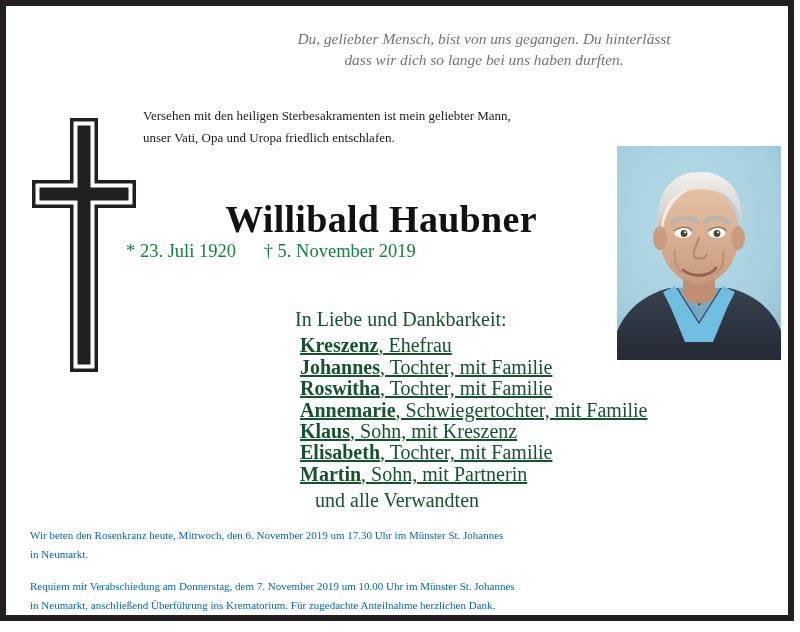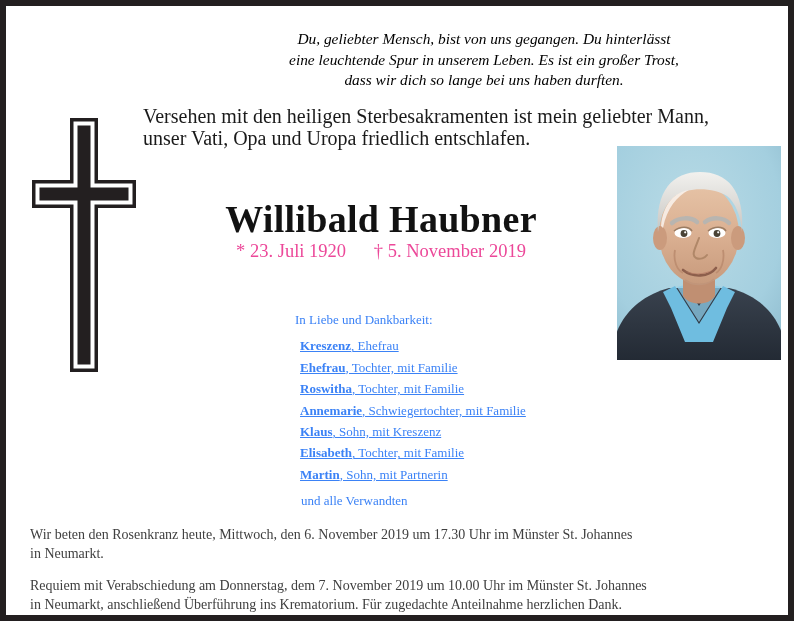--- a/index.html
+++ b/index.html
@@ -29,31 +29,31 @@
   
   .epigraph {
     position: absolute;
     left: 238px;
     top: 23px;
     width: 480px;
     font-style: italic;
     font-size: 15.4px;
     line-height: 20.5px;
     text-align: center;
-    color: #000000;
+    color: #737373;
   }
   .epigraph div { white-space: nowrap; }
 
   
   .announce {
     position: absolute;
     left: 137px;
     top: 99px;
     width: 520px;
-    font-size: 20px;
+    font-size: 13px;
     line-height: 22px;
     color: #1a1a1a;
   }
   .announce div { white-space: nowrap; }
 
   
   .name {
     position: absolute;
     left: 120px;
     top: 192px;
@@ -63,61 +63,60 @@
     font-size: 38px;
     line-height: 42px;
     letter-spacing: 0.3px;
     color: #121212;
   }
   .dates {
     position: absolute;
     left: 120px;
     top: 233px;
     width: 510px;
-    text-align: center;
     font-size: 18.5px;
     line-height: 24px;
-    color: #ec4899;
+    color: #15803d;
     white-space: pre;
   }
 
   
   .family {
     position: absolute;
     left: 289px;
     top: 303px;
-    font-size: 13px;
+    font-size: 20px;
     line-height: 21.4px;
-    color: #3b82f6;
+    color: #14532d;
   }
   .family .intro {
     margin-left: 0px;
     white-space: nowrap;
   }
   .family ul {
     list-style: none;
     margin: 5px;
     padding: 0;
     text-decoration: underline;
   }
   .family li {
     white-space: nowrap;
   }
   .family li b { font-weight: bold; }
-  .family .closing { white-space: nowrap; margin-left: 6px; }
+  .family .closing { white-space: nowrap; margin-left: 20px; }
 
   
   .footer {
     position: absolute;
     left: 24px;
     top: 506px;
     width: 748px;
-    font-size: 14px;
+    font-size: 11px;
     line-height: 18.6px;
-    color: #404040;
+    color: #0369a1;
   }
   .footer p { margin: 0 0 14px 0; }
   .footer p:last-child { margin-bottom: 0; }
 
   
   .cross-wrap {
     position: absolute;
     left: 26px;
     top: 112px;
     width: 104px;
@@ -137,21 +136,20 @@
   }
   .portrait svg { display: block; }
 </style>
 </head>
 <body>
 
 <div class="notice">
 
   <div class="epigraph">
     <div>Du, geliebter Mensch, bist von uns gegangen. Du hinterlässt</div>
-    <div>eine leuchtende Spur in unserem Leben. Es ist ein großer Trost,</div>
     <div>dass wir dich so lange bei uns haben durften.</div>
   </div>
 
   <div class="cross-wrap">
     <svg width="104" height="254" viewBox="0 0 104 254" xmlns="http://www.w3.org/2000/svg">
       <g>
 
         <path d="M38,0 L66,0 L66,62 L104,62 L104,90 L66,90 L66,254 L38,254 L38,90 L0,90 L0,62 L38,62 Z" fill="#231f20"></path>
 
         <path d="M41.5,3.5 L62.5,3.5 L62.5,65.5 L100.5,65.5 L100.5,86.5 L62.5,86.5 L62.5,250.5 L41.5,250.5 L41.5,86.5 L3.5,86.5 L3.5,65.5 L41.5,65.5 Z" fill="#ffffff"></path>
@@ -233,21 +231,21 @@
       <path d="M106,104 C 108,115 104,124 99,127" stroke="#bd8e71" stroke-width="1.8" fill="none"></path>
 
       <path d="M68,134 C 76,140 90,140 97,133" stroke="#c1957a" stroke-width="1.6" fill="none"></path>
     </svg>
   </div>
 
   <div class="family">
     <div class="intro">In Liebe und Dankbarkeit:</div>
     <ul>
       <li><b>Kreszenz</b><span>, Ehefrau</span></li>
-      <li><b>Ehefrau</b><span>, Tochter, mit Familie</span></li>
+      <li><b>Johannes</b><span>, Tochter, mit Familie</span></li>
       <li><b>Roswitha</b><span>, Tochter, mit Familie</span></li>
       <li><b>Annemarie</b><span>, Schwiegertochter, mit Familie</span></li>
       <li><b>Klaus</b><span>, Sohn, mit Kreszenz</span></li>
       <li><b>Elisabeth</b><span>, Tochter, mit Familie</span></li>
       <li><b>Martin</b><span>, Sohn, mit Partnerin</span></li>
     </ul>
     <div class="closing">und alle Verwandten</div>
   </div>
 
   <div class="footer">

